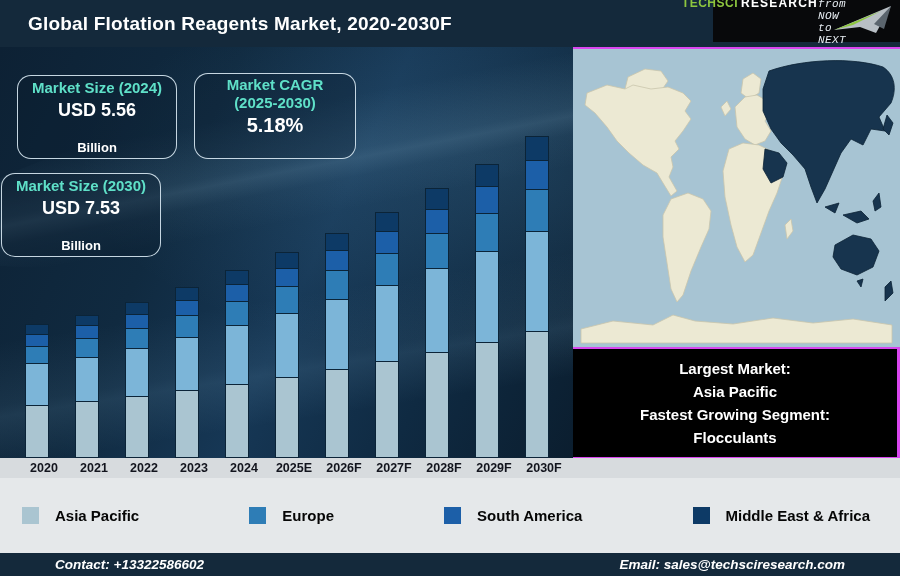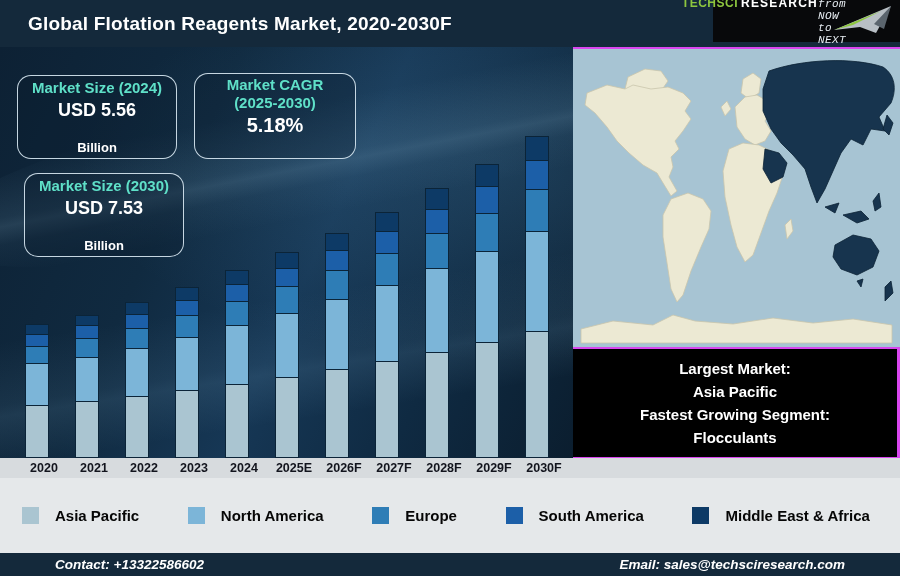--- a/index.html
+++ b/index.html
@@ -32,21 +32,21 @@
     background:linear-gradient(rgba(150,200,228,0) 10%, rgba(150,200,228,0.11) 46%, rgba(160,205,230,0.16) 52%, rgba(150,200,228,0.05) 64%, rgba(150,200,228,0) 85%); }
   .wave2 { width:900px; height:190px; left:-120px; top:215px; transform:rotate(-9deg);
     background:linear-gradient(rgba(140,190,220,0) 15%, rgba(140,190,220,0.08) 48%, rgba(140,190,220,0.12) 54%, rgba(140,190,220,0) 80%); }
 
   
   .stat-box { position:absolute; border:1.5px solid rgba(214,230,240,0.92); border-radius:14px;
               background:rgba(10,26,42,0.30); display:flex; flex-direction:column; align-items:center;
               justify-content:center; text-align:center; padding:4px 6px; }
   .stat-box.b1 { left:17px;  top:28px;  width:160px; height:84px; }
   .stat-box.b2 { left:194px; top:26px;  width:162px; height:86px; }
-  .stat-box.b3 { left:24px;  top:126px; width:160px; height:84px; }
+  .stat-box.b3 { left:1px;  top:126px; width:160px; height:84px; }
   .stat-label { color:#5fe0c8; font-weight:bold; font-size:15px; line-height:1.15; white-space:pre-line; }
   .stat-value { color:#ffffff; font-weight:bold; font-size:18px; margin-top:4px; }
   .b2 .stat-value { font-size:20px; margin-top:3px; }
   .stat-unit  { color:#ffffff; font-weight:bold; font-size:13px; margin-top:19px; }
 
   
   .bars { position:absolute; left:0; bottom:0; width:573px; display:flex; align-items:flex-end; padding-left:12px; }
   .bar-col { width:50px; display:flex; justify-content:center; }
   .bar { width:24px; display:flex; flex-direction:column; }
   .seg { width:100%; border:1px solid #0b2438; }
@@ -288,24 +288,20 @@
       </div>
   </div>
 
   <div class="legend-area">
     <div class="legend" id="legend">
         <div class="legend-item">
           <span class="legend-swatch" style="background: rgb(170, 197, 209);"></span>
           <span class="legend-label">Asia Pacific</span>
         </div>
         <div class="legend-item">
-          <span class="legend-swatch" style="background: rgb(124, 181, 216);"></span>
-          <span class="legend-label">North America</span>
-        </div>
-        <div class="legend-item">
           <span class="legend-swatch" style="background: rgb(46, 125, 182);"></span>
           <span class="legend-label">Europe</span>
         </div>
         <div class="legend-item">
           <span class="legend-swatch" style="background: rgb(28, 95, 168);"></span>
           <span class="legend-label">South America</span>
         </div>
         <div class="legend-item">
           <span class="legend-swatch" style="background: rgb(13, 58, 102);"></span>
           <span class="legend-label">Middle East &amp; Africa</span>

